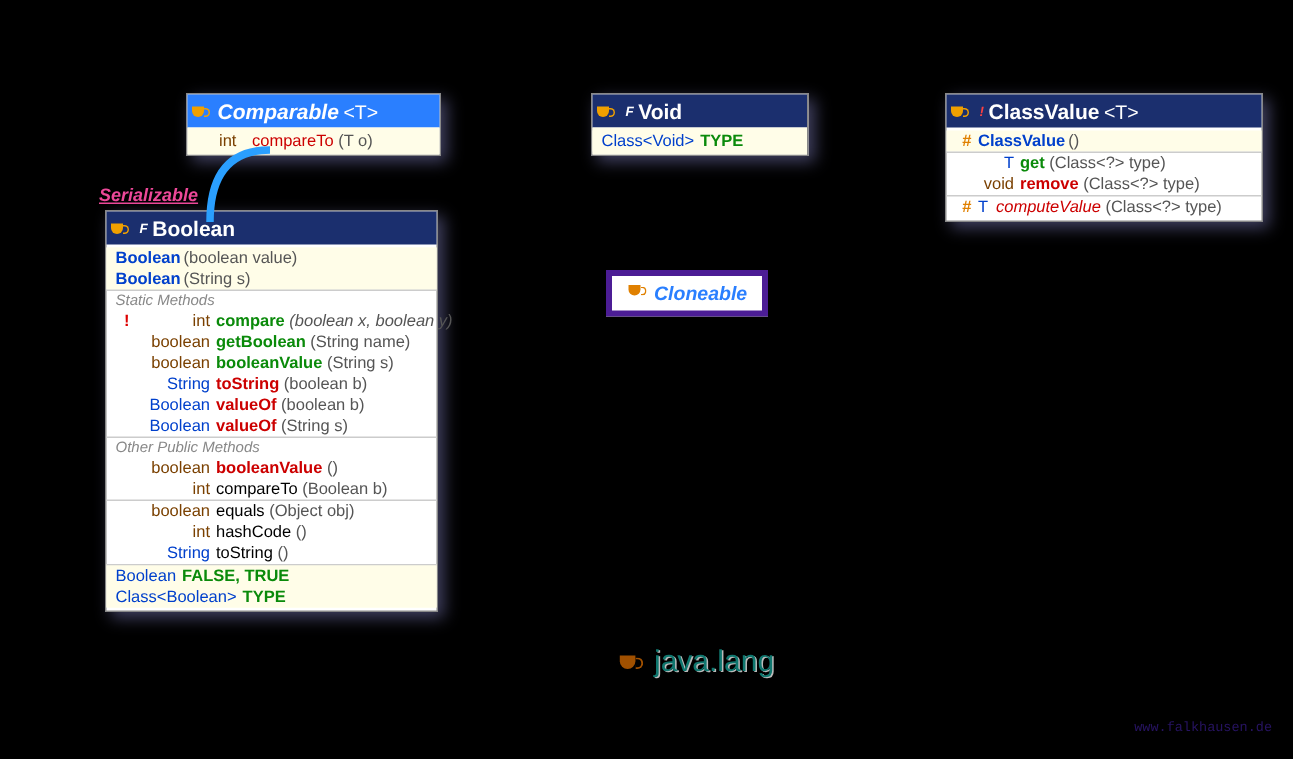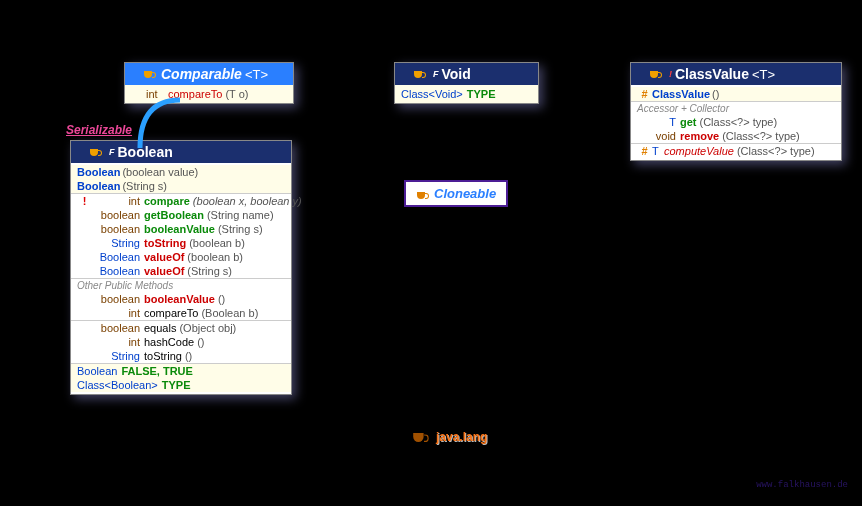--- a/index.html
+++ b/index.html
@@ -11,21 +11,21 @@
     border: 1px solid #888;
     border-radius: 0;
   }
   .class-box.shadow {
     box-shadow: 4px 4px 10px rgba(80,80,120,0.8);
   }
 
   .header {
     display: flex;
     align-items: center;
-    padding: 3px 18px;
+    padding: 3px 2px;
     color: #fff;
     font-weight: bold;
     font-size: 14px;
     font-style: italic;
   }
   .header.dark { background: #1b2f6e; }
   .header.blue { background: #2a7fff; }
   .header .typeparam { font-weight: normal; font-style: normal; font-size: 13px; }
 
   .icon-cup {
@@ -100,41 +100,41 @@
     font-style: italic;
     font-weight: bold;
     font-size: 12px;
     text-decoration: underline;
     z-index: 5;
   }
 
   .interface-label {
     position: absolute;
     background: #fff;
-    border: 2px solid #4c1d95;
+    border: 4px solid #4c1d95;
     padding: 4px 10px;
     color: #2a7fff;
     font-style: italic;
     font-weight: bold;
     font-size: 13px;
     display: flex;
-    align-items: flex-end;
+    align-items: flex-start;
   }
   .interface-label .icon-cup::before { background: #c06000; }
   .interface-label .icon-cup::after { border-color: #c06000; }
   .interface-label .icon-cup { filter: none; }
   .interface-label .cup2::before { background: #e08000;}
   .interface-label .cup2::after { border-color: #e08000;}
 
   .pkg-label {
     position: absolute;
-    color: #f97316;
+    color: #0f766e;
     text-shadow: 1px 1px 0 #bbb;
-    font-size: 12px;
-    font-weight: bold;
+    font-size: 20px;
+    font-weight: normal;
     display: flex;
     align-items: center;
   }
   .pkg-label .icon-cup::before { background: #a05000; }
   .pkg-label .icon-cup::after { border-color: #a05000; }
 
   .attribution {
     position: absolute;
     color: #4020a0;
     font-size: 9px;
@@ -182,20 +182,21 @@
         <span class="nm t-blue bold">Boolean</span>
         <span class="params" style="margin-left:2px;">(boolean value)</span>
       </div>
       <div class="row const-row">
         <span class="nm t-blue bold">Boolean</span>
         <span class="params" style="margin-left:2px;">(String s)</span>
       </div>
     </div>
 
     <div class="section">
+      <div class="section-label">Static Methods</div>
       <div class="row">
         <span class="prefix red">!</span>
         <span class="ret t-brown">int</span>
         <span class="nm t-green bold">compare</span>
         <span class="params" style="margin-left:3px;font-style:italic;">(boolean x, boolean y)</span>
       </div>
       <div class="row">
         <span class="prefix"></span>
         <span class="ret t-brown">boolean</span>
         <span class="nm t-green bold">getBoolean</span>
@@ -306,21 +307,20 @@
   </div>
   <div class="body">
     <div class="section ylw">
       <div class="row const-row">
         <span class="prefix orange">#</span>
         <span class="nm t-blue bold">ClassValue</span>
         <span class="params" style="margin-left:2px;">()</span>
       </div>
     </div>
     <div class="section">
-      <div class="section-label">Accessor + Collector</div>
       <div class="row">
         <span class="prefix"></span>
         <span class="ret t-blue" style="width:28px;">T</span>
         <span class="nm t-green bold">get</span>
         <span class="params" style="margin-left:3px;">(Class&lt;?&gt; type)</span>
       </div>
       <div class="row">
         <span class="prefix"></span>
         <span class="ret t-brown" style="width:28px;">void</span>
         <span class="nm t-red bold">remove</span>

